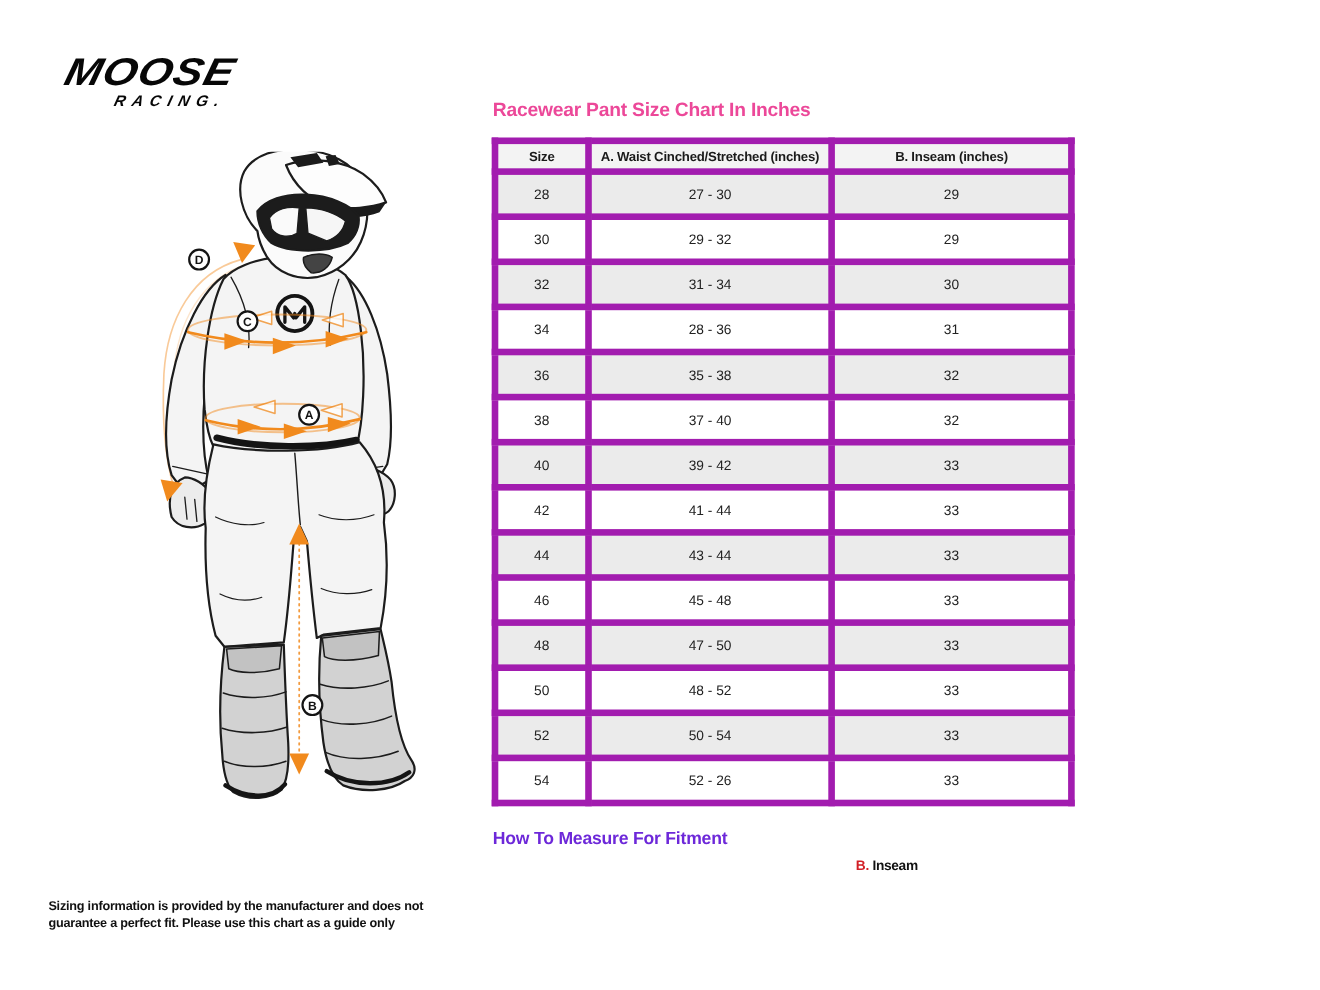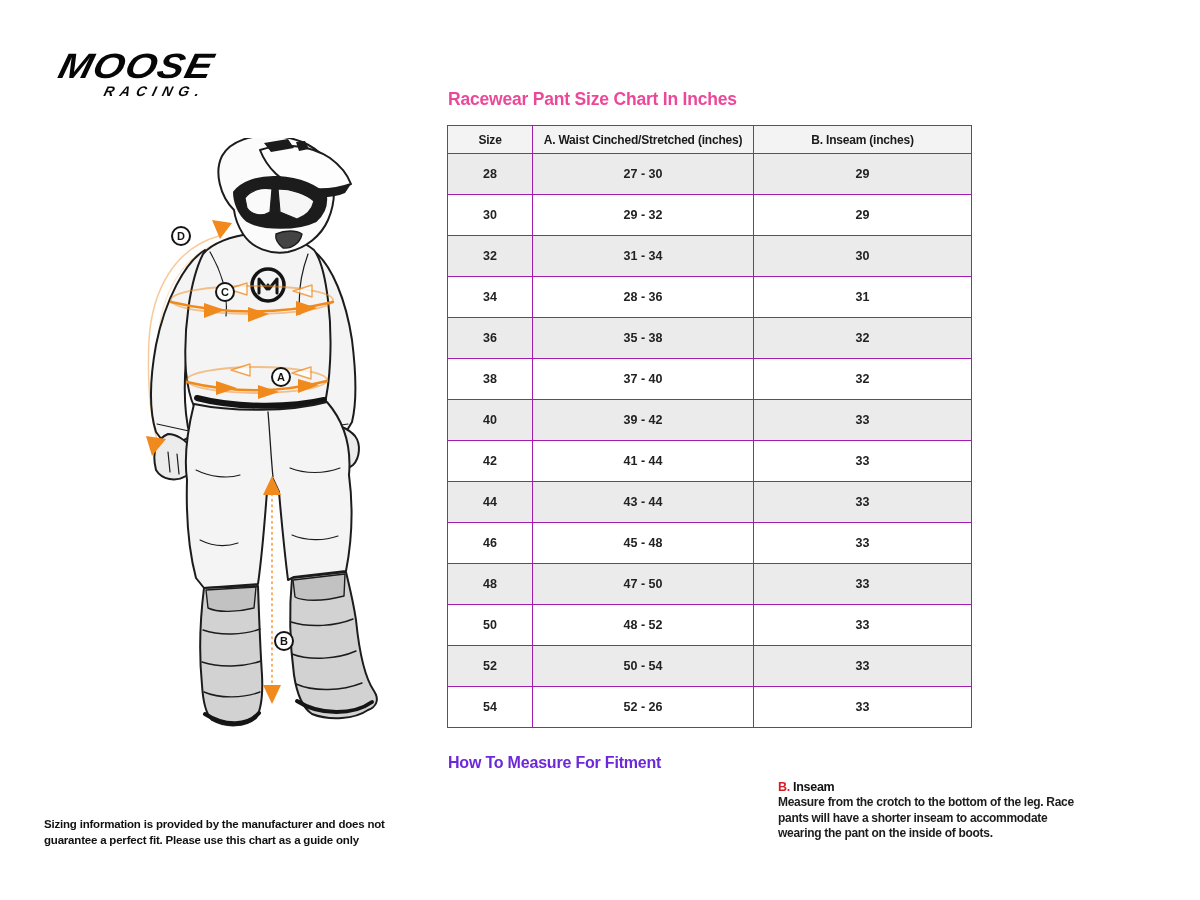--- a/index.html
+++ b/index.html
@@ -8,23 +8,23 @@
   .page { position:relative; width:1200px; height:900px; background:#fff; overflow:hidden; }
 
   
   .logo { position:absolute; left:58px; top:46px; transform:skewX(-14deg); color:#070707; }
   .logo-moose { font-style:italic; font-weight:bold; font-size:40px; letter-spacing:1px; line-height:1; transform:scaleY(.88); }
   .logo-racing { font-style:italic; font-weight:bold; font-size:14px; letter-spacing:6px; text-align:right; margin-top:-3px; padding-right:2px; }
 
   
   .chart-title { position:absolute; left:448px; top:89px; font-size:17.5px; font-weight:bold; letter-spacing:-.2px; color:#ec4899; }
   table.size-table { position:absolute; left:447px; top:125px; width:524px; border-collapse:collapse; table-layout:fixed; }
-  .size-table th, .size-table td { border:1px solid #a21caf; text-align:center; vertical-align:middle; }
+  .size-table th, .size-table td { border:6px solid #a21caf; text-align:center; vertical-align:middle; }
   .size-table th { height:28px; background:#f3f3f3; font-size:12px; font-weight:bold; color:#1a1a1a; letter-spacing:-.2px; }
-  .size-table td { height:41px; font-size:12.5px; font-weight:bold; color:#222; }
+  .size-table td { height:41px; font-size:12.5px; font-weight:normal; color:#222; }
   .size-table tbody tr:nth-child(odd) td { background:#ebebeb; }
 
   
   .howto-title { position:absolute; left:448px; top:754px; font-size:16px; font-weight:bold; letter-spacing:-.2px; color:#6d28d9; }
   .measure-col { position:absolute; top:780px; width:302px; font-size:12px; letter-spacing:-.3px; }
   .measure-a { left:448px; }
   .measure-b { left:778px; }
   .measure-label { font-weight:bold; font-size:12.5px; margin-bottom:1px; color:#111; }
   .measure-letter { color:#d21f26; }
   .measure-text { font-weight:bold; line-height:15.5px; color:#1c1c1c; }
@@ -251,18 +251,17 @@
   </table>
 
   <div class="howto-title">How To Measure For Fitment</div>
 
 
   <div class="measure-col measure-b">
     <div class="measure-label">
       <span class="measure-letter">B.</span>
       <span>Inseam</span>
     </div>
-    <div class="measure-text">Measure from the crotch to the bottom of the leg. Race pants will have a shorter inseam to accommodate wearing the pant on the inside of boots.</div>
   </div>
 
   <div class="disclaimer">Sizing information is provided by the manufacturer and does not guarantee a perfect fit. Please use this chart as a guide only</div>
 
 </div>
 
 </body></html>

